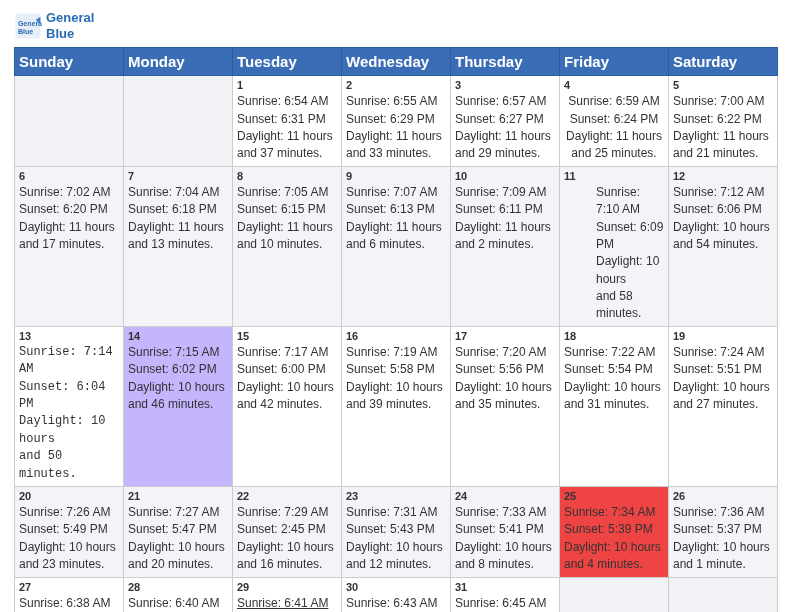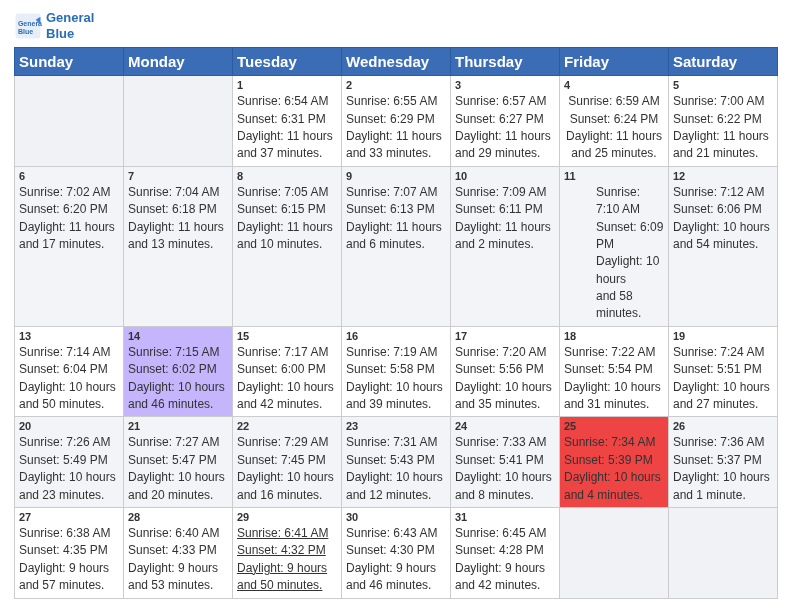--- a/index.html
+++ b/index.html
@@ -217,21 +217,21 @@
             <div class="day-number">12</div>
             <div class="day-info" style="white-space: pre-line;">Sunrise: 7:12 AM
 Sunset: 6:06 PM
 Daylight: 10 hours
 and 54 minutes.</div>
           </td>
         </tr>
         <tr>
           <td style="background: rgb(255, 255, 255);">
             <div class="day-number">13</div>
-            <div class="day-info" style="white-space: pre-line;">Sunrise: 7:14 AM
+            <div class="day-info" style="white-space: pre-line; font-family: Liberation Mono, monospace;">Sunrise: 7:14 AM
 Sunset: 6:04 PM
 Daylight: 10 hours
 and 50 minutes.</div>
           </td>
           <td style="background: #c4b5fd;">
             <div class="day-number">14</div>
             <div class="day-info" style="white-space: pre-line;">Sunrise: 7:15 AM
 Sunset: 6:02 PM
 Daylight: 10 hours
 and 46 minutes.</div>
@@ -283,21 +283,21 @@
           <td style="background: rgb(242, 244, 248);">
             <div class="day-number">21</div>
             <div class="day-info" style="white-space: pre-line;">Sunrise: 7:27 AM
 Sunset: 5:47 PM
 Daylight: 10 hours
 and 20 minutes.</div>
           </td>
           <td style="background: rgb(242, 244, 248);">
             <div class="day-number">22</div>
             <div class="day-info" style="white-space: pre-line;">Sunrise: 7:29 AM
-Sunset: 7:45 PM
+Sunset: 2:45 PM
 Daylight: 10 hours
 and 16 minutes.</div>
           </td>
           <td style="background: rgb(242, 244, 248);">
             <div class="day-number">23</div>
             <div class="day-info" style="white-space: pre-line;">Sunrise: 7:31 AM
 Sunset: 5:43 PM
 Daylight: 10 hours
 and 12 minutes.</div>
           </td>

